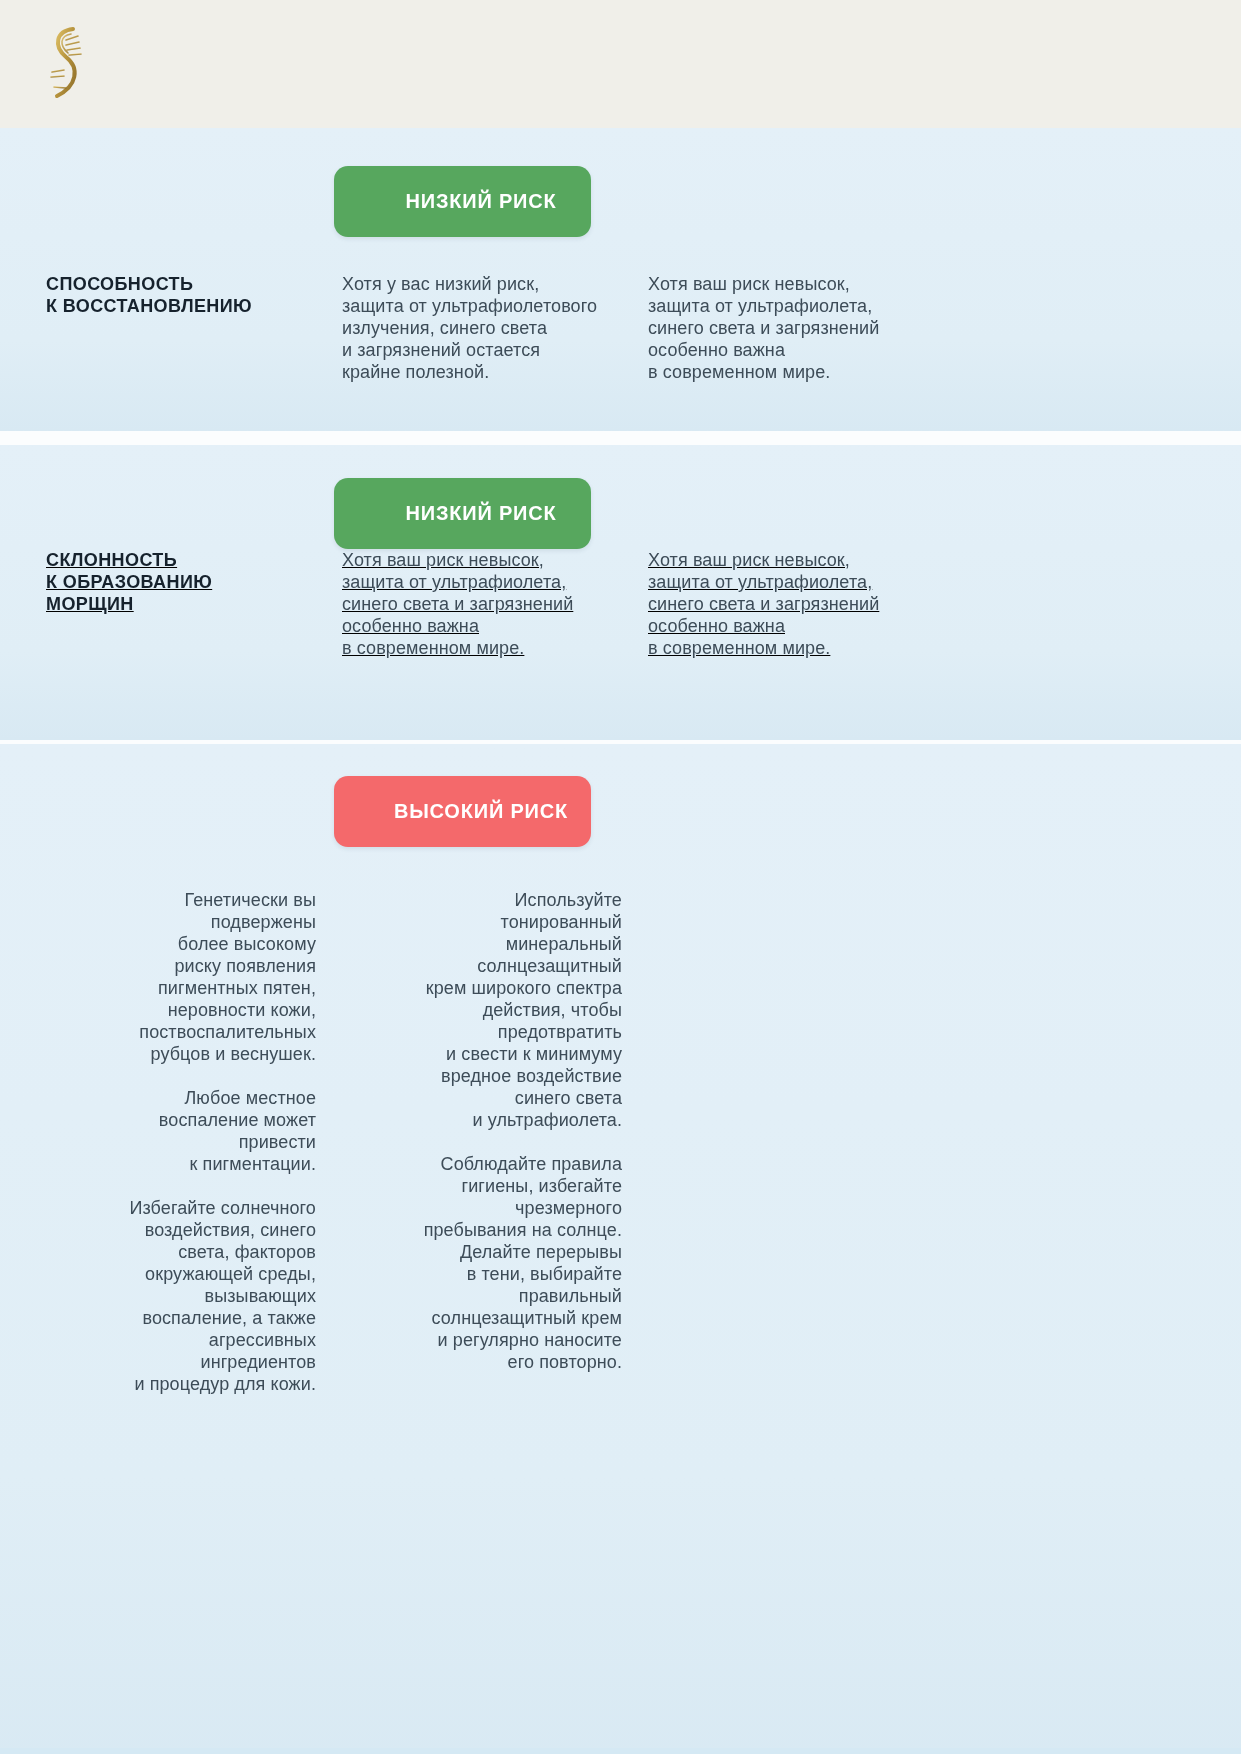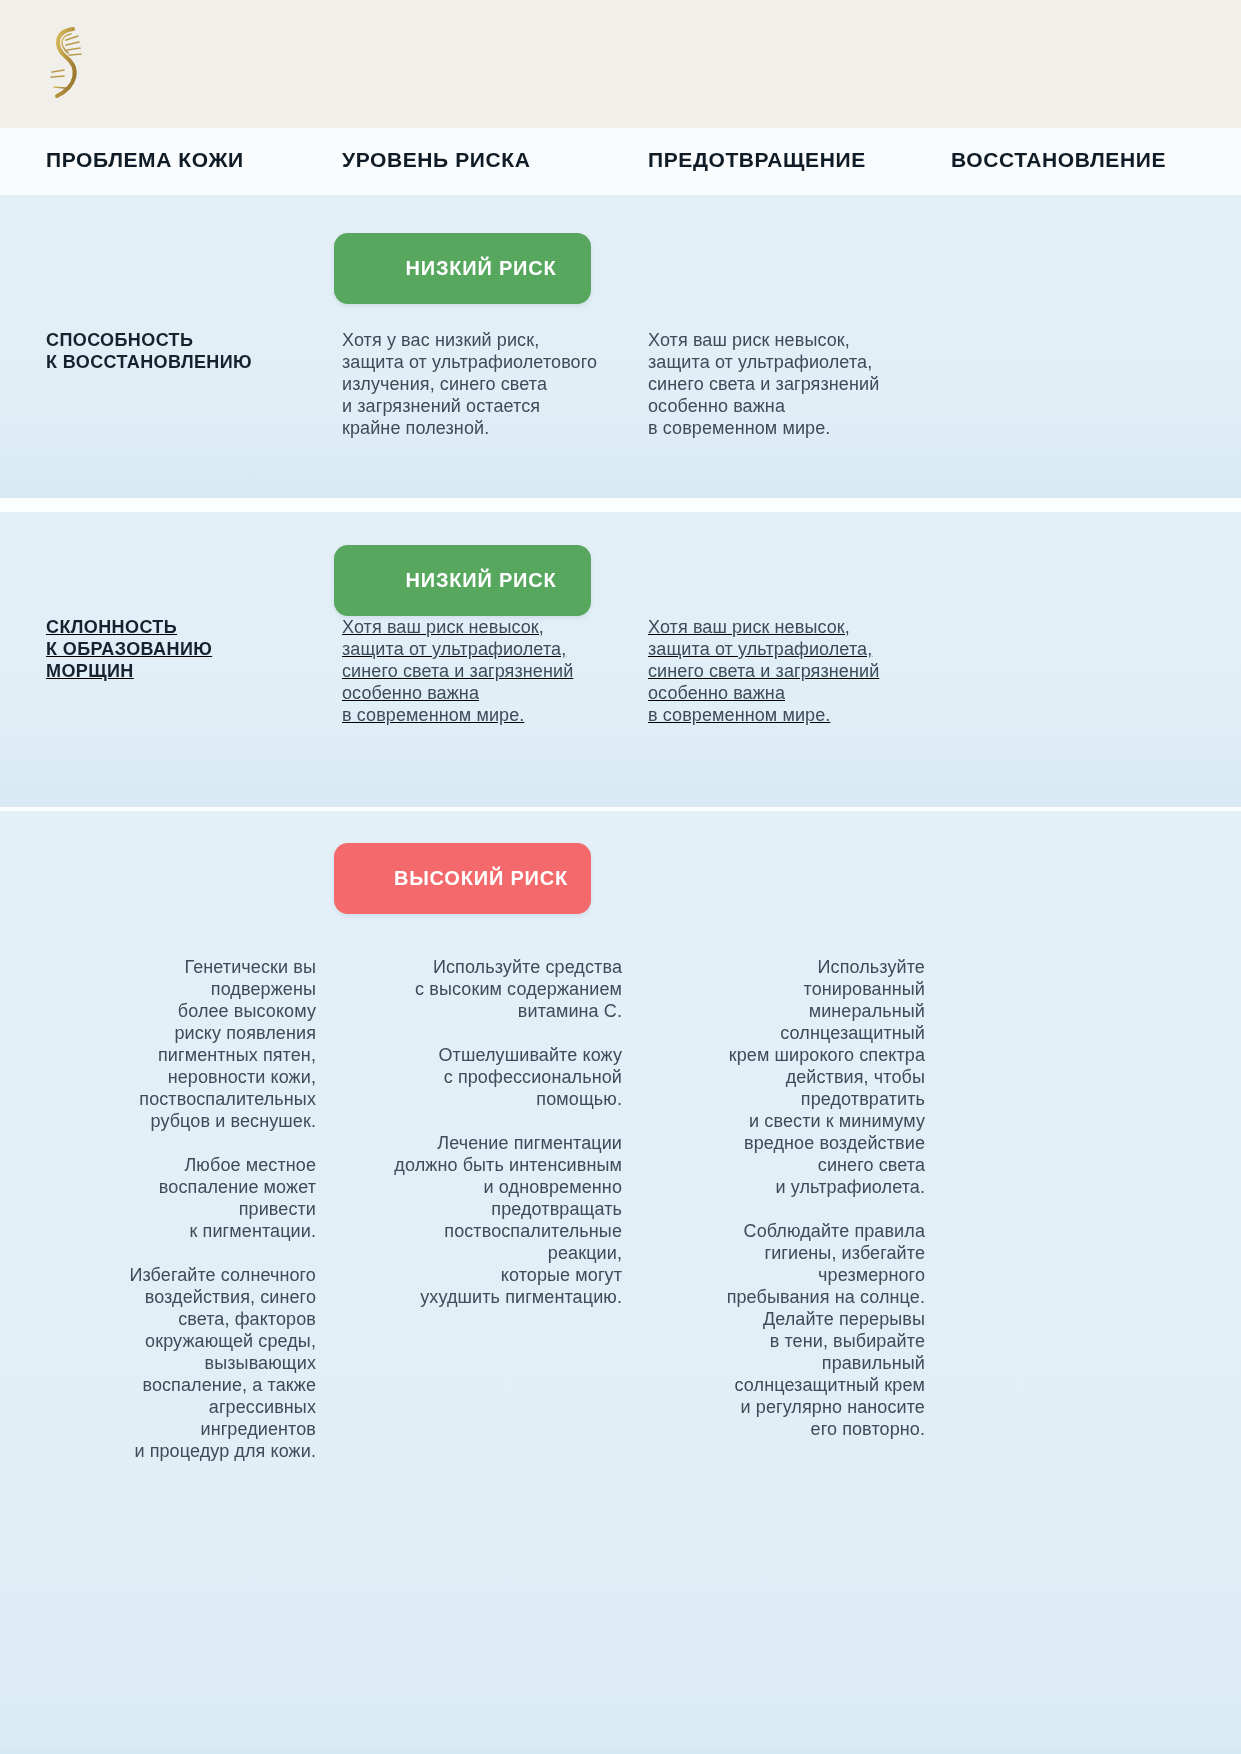--- a/index.html
+++ b/index.html
@@ -43,21 +43,21 @@
     margin-left:-8px;
     width:220px;height:71px;
     border-radius:14px;
     display:flex;align-items:center;justify-content:center;
     color:#ffffff;font-size:20px;font-weight:700;letter-spacing:.8px;
     box-shadow:0 2px 4px rgba(40,70,90,.10);
     padding-left:37px;
   }
   .badge.low{background:#57a75e;}
   .badge.high{background:#f4696b;}
-  .c1 .content{margin-top:25px;}
+  .c1 .content{margin-top:36px;}
   .c2 .content{text-decoration:underline;}
   .c3 .content{margin-top:42px;}
   .cell{white-space:pre-line;}
   .problem{
     font-size:18px;font-weight:700;line-height:22px;
     color:#16222d;letter-spacing:.4px;
     padding-right:20px;
   }
   .body-text{
     font-size:18px;font-weight:400;line-height:22px;
@@ -104,26 +104,20 @@
         <path d="M8 46 L 20 44"></path>
         <path d="M7 51 L 20 50"></path>
         <path d="M8 56 L 21 56"></path>
         <path d="M10 61 L 22 62"></path>
       </g>
     </svg>
   </div>
 
   <div class="table-zone">
 
-    <div class="grid header-band">
-      <div class="hcell">ПРОБЛЕМА КОЖИ</div>
-      <div class="hcell">УРОВЕНЬ РИСКА</div>
-      <div class="hcell">ПРЕДОТВРАЩЕНИЕ</div>
-      <div class="hcell">ВОССТАНОВЛЕНИЕ</div>
-    </div>
 
     <section class="card c1">
       <div class="grid badge-row">
         <span class="badge low">НИЗКИЙ РИСК</span>
       </div>
       <div class="grid content">
         <div class="cell problem">СПОСОБНОСТЬ
 К ВОССТАНОВЛЕНИЮ</div>
         <div class="cell body-text">Хотя у вас низкий риск,
 защита от ультрафиолетового
@@ -182,36 +176,20 @@
 
 Избегайте солнечного
 воздействия, синего
 света, факторов
 окружающей среды,
 вызывающих
 воспаление, а также
 агрессивных
 ингредиентов
 и процедур для кожи.</div>
-        <div class="cell body-text">Используйте средства
-с высоким содержанием
-витамина С.
-
-Отшелушивайте кожу
-с профессиональной
-помощью.
-
-Лечение пигментации
-должно быть интенсивным
-и одновременно
-предотвращать
-поствоспалительные
-реакции,
-которые могут
-ухудшить пигментацию.</div>
         <div class="cell body-text">Используйте
 тонированный
 минеральный
 солнцезащитный
 крем широкого спектра
 действия, чтобы
 предотвратить
 и свести к минимуму
 вредное воздействие
 синего света

